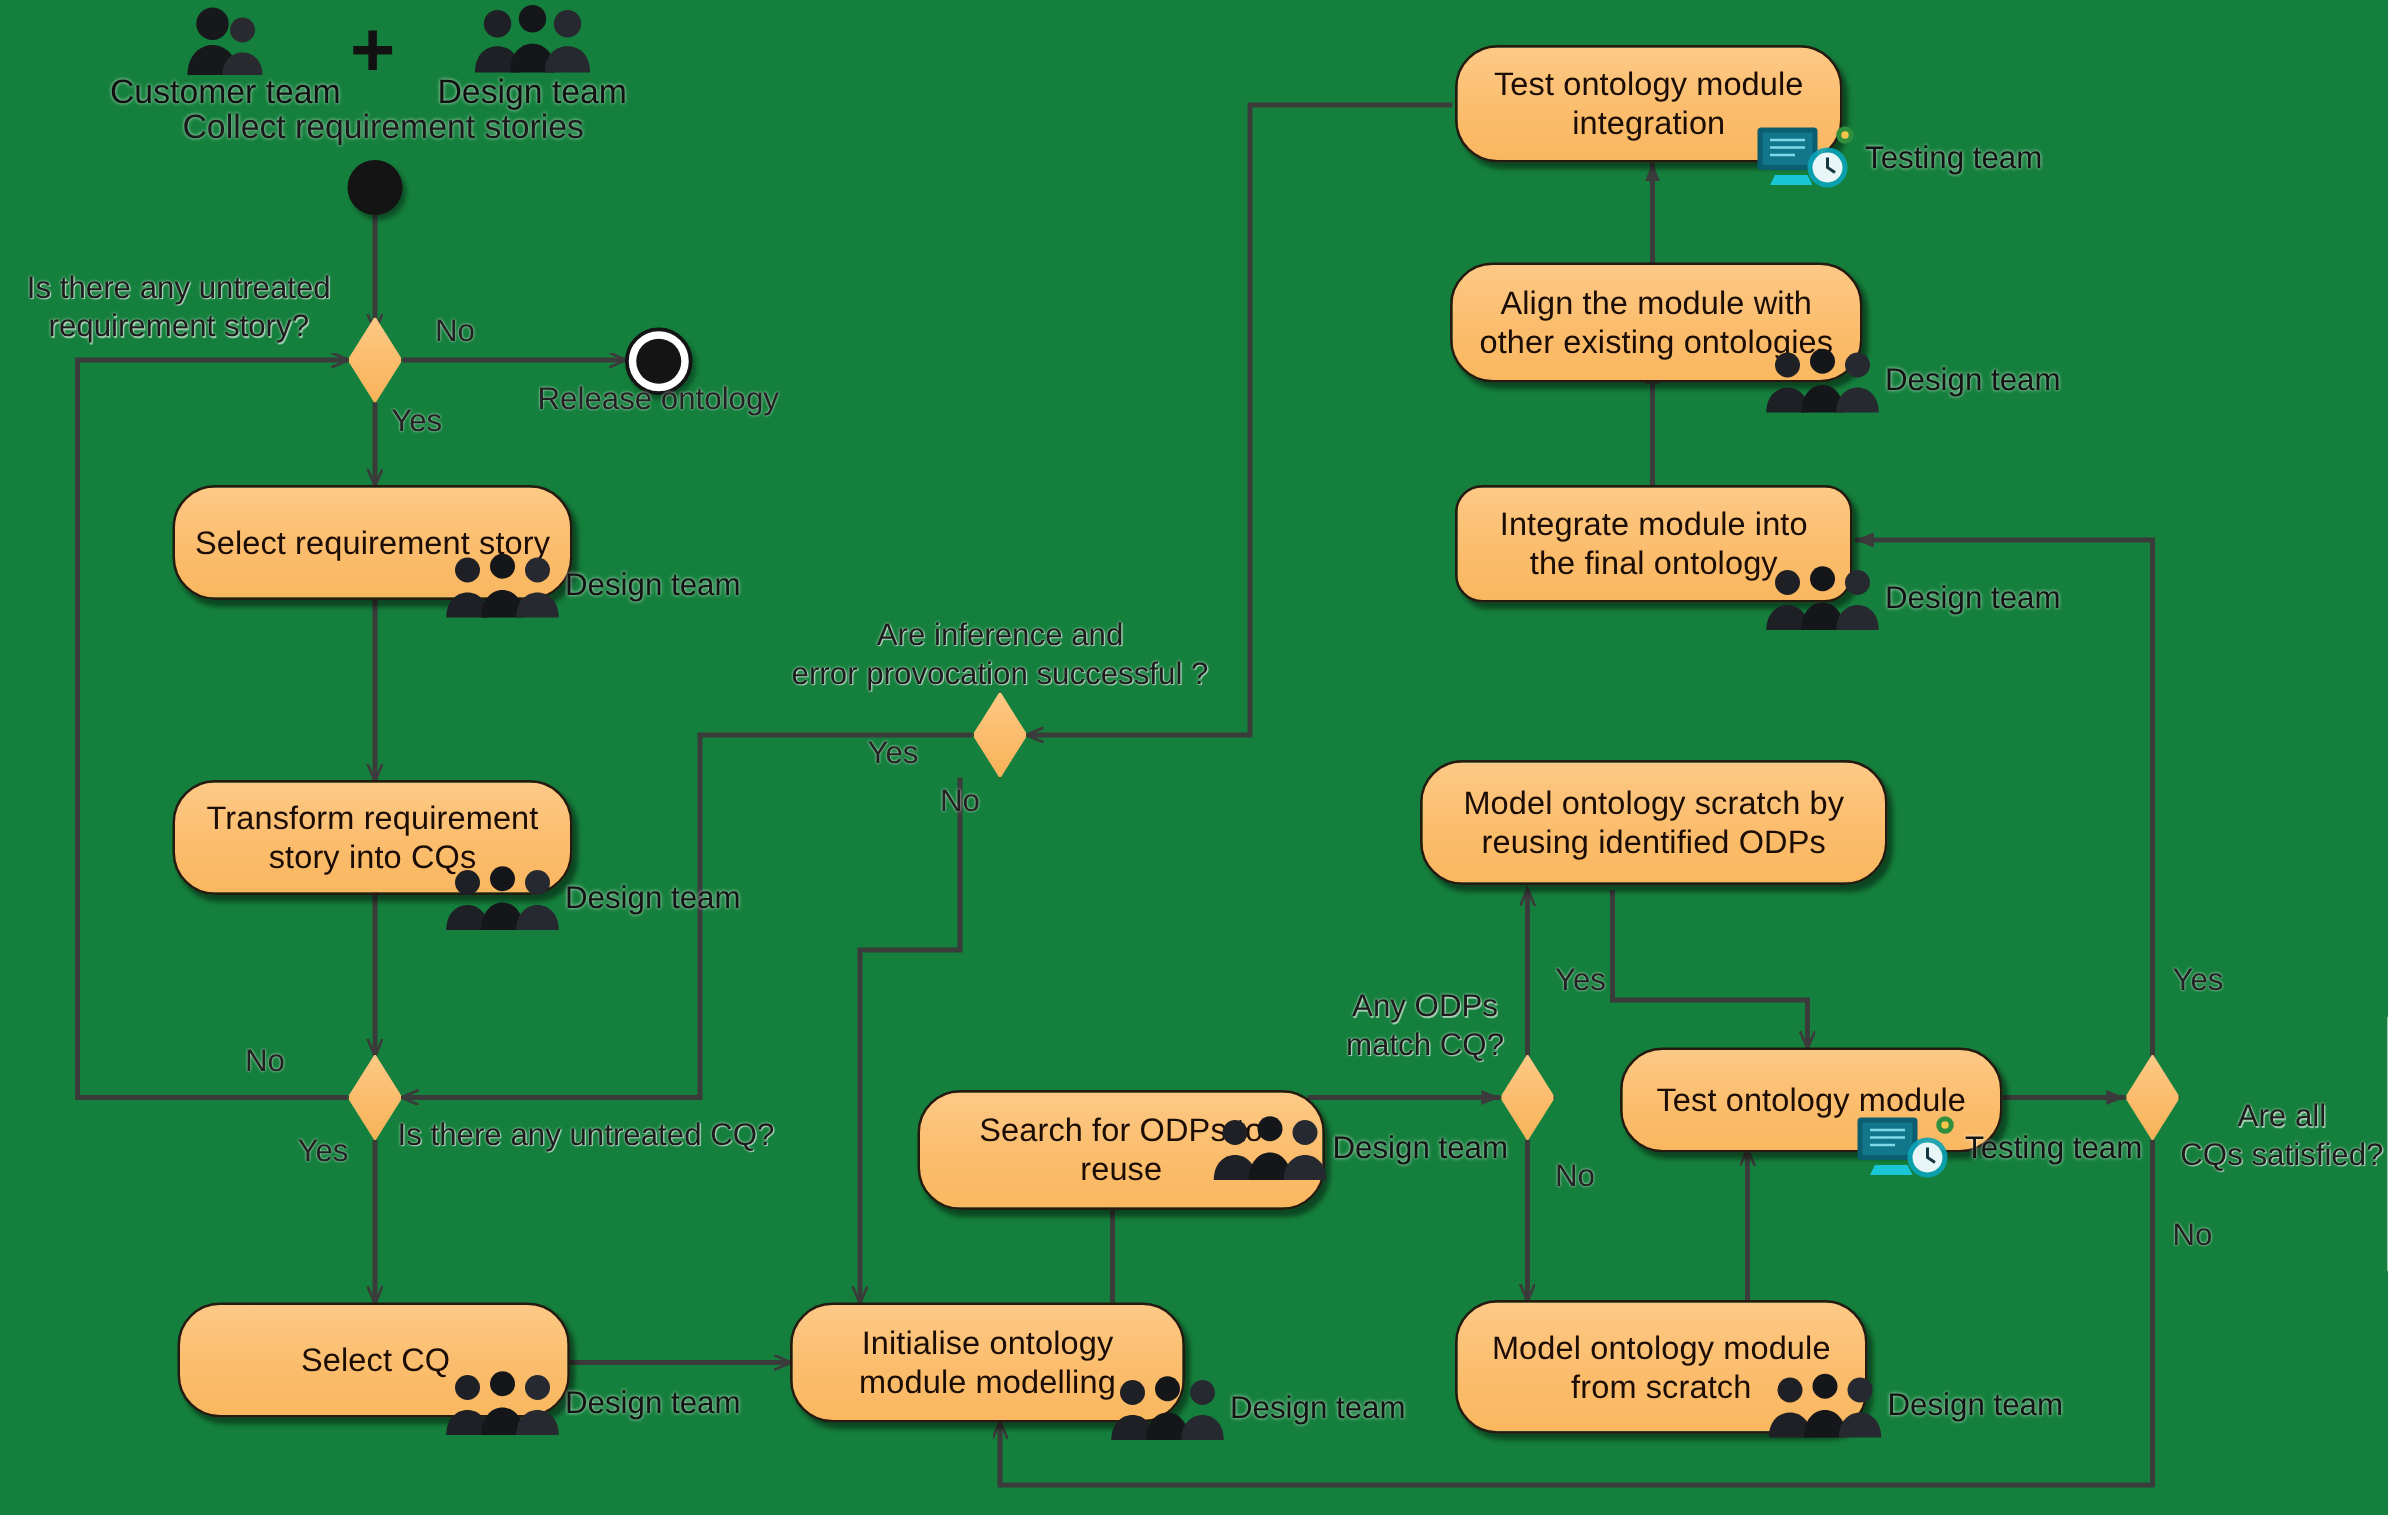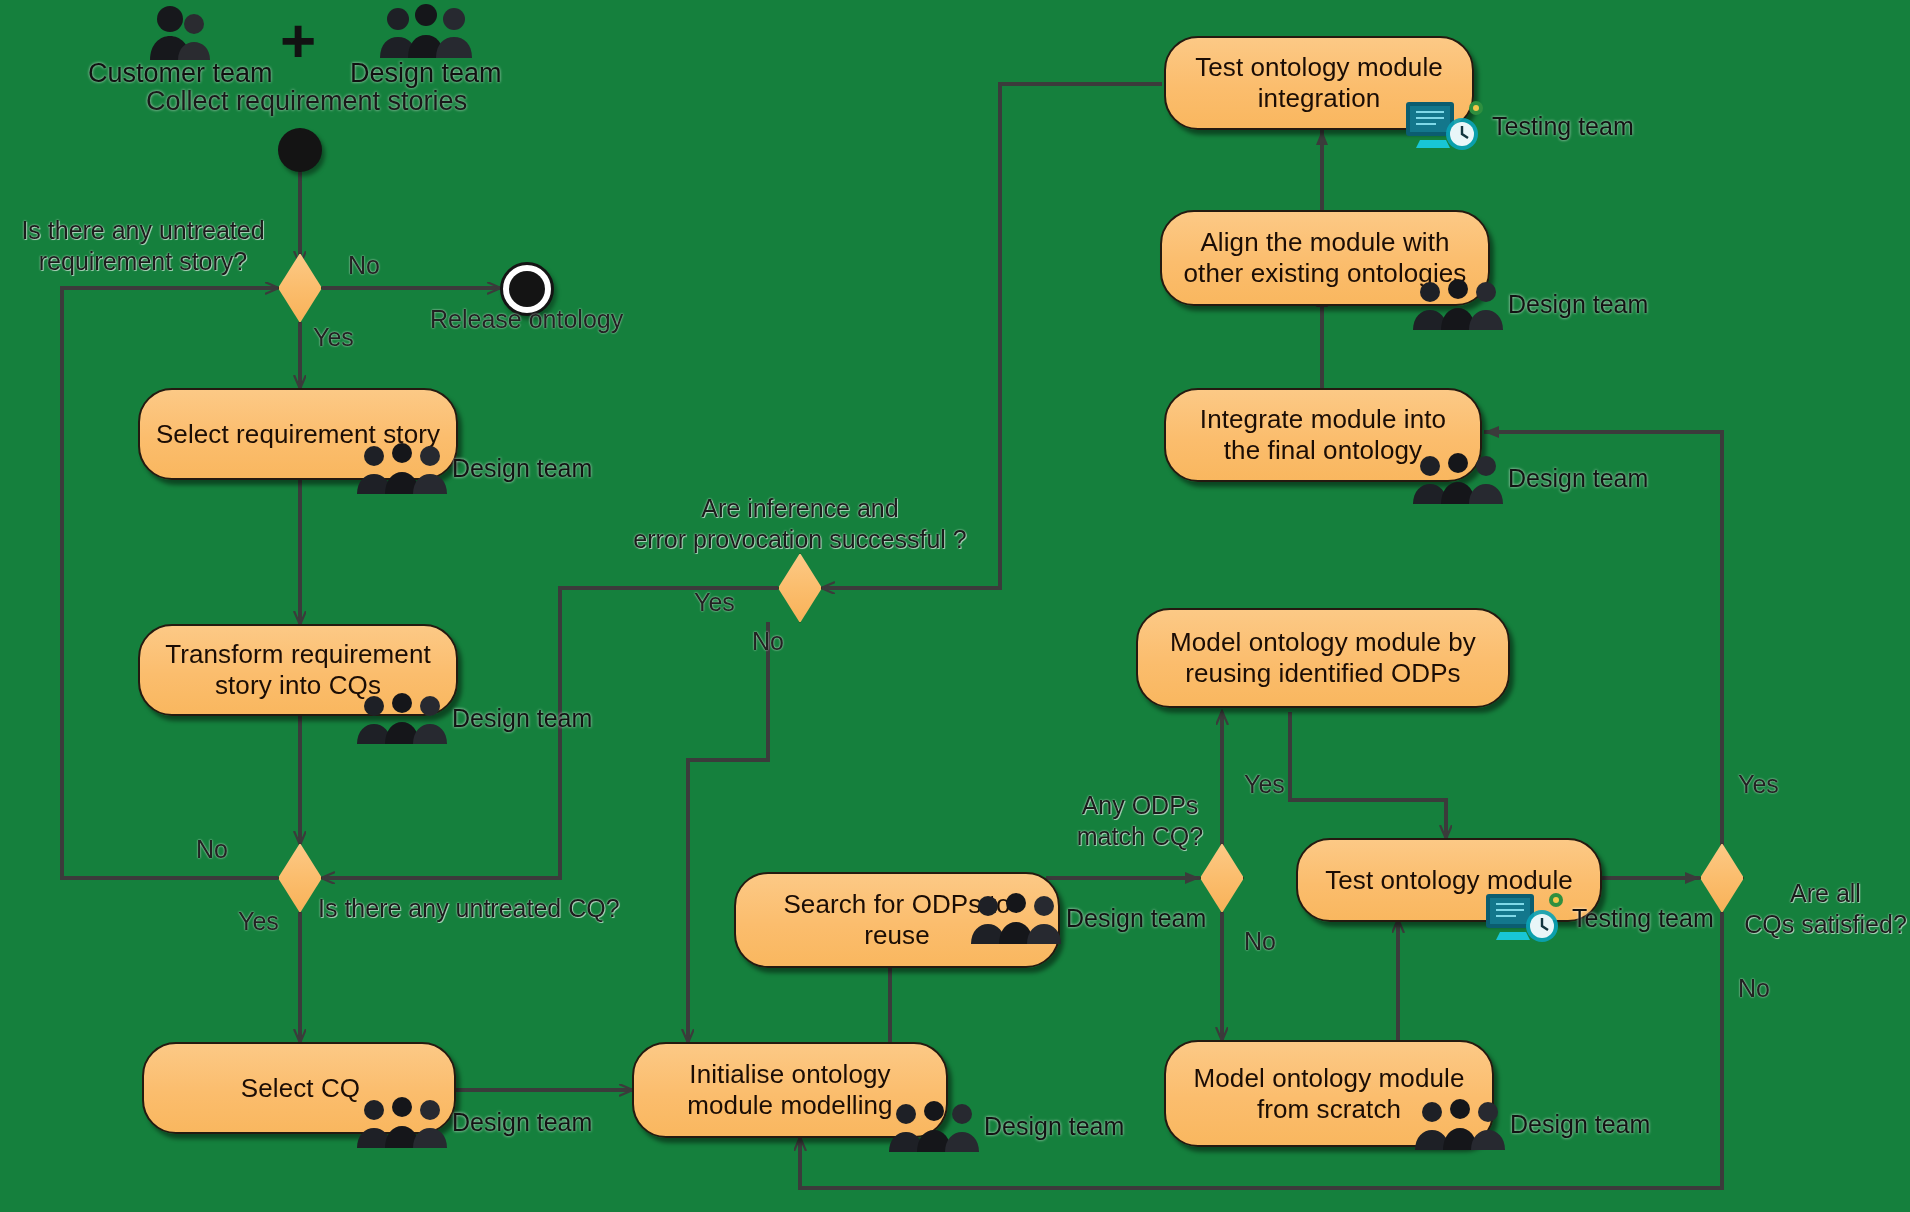--- a/index.html
+++ b/index.html
@@ -339,21 +339,21 @@
       <path d="M5,52 C5,39 13,32 22,32 C31,32 39,39 39,52 Z" fill="#1e2026"></path>
       <circle cx="50" cy="11" r="10" fill="#15161a"></circle>
       <path d="M33,52 C33,38 41,30 50,30 C59,30 67,38 67,52 Z" fill="#15161a"></path>
       <circle cx="78" cy="14" r="10" fill="#272930"></circle>
       <path d="M61,52 C61,39 69,32 78,32 C87,32 95,39 95,52 Z" fill="#272930"></path>
     </svg>
     <span class="role-label">Design team</span>
   </div>
 
   <div class="node" style="left:1136px; top:608px; width:374px; height:100px;">
-    <span class="label">Model ontology module by
+    <span class="label">Model ontology scratch by
 reusing identified ODPs</span>
   </div>
 
   <div class="node" style="left:1164px; top:1040px; width:330px; height:107px;">
     <span class="label">Model ontology module
 from scratch</span>
   </div>
   <div class="role" style="left:1410px; top:1098px;">
     <svg class="icon-svg" width="100" height="56" viewBox="0 0 100 56">
       <circle cx="22" cy="14" r="10" fill="#1e2026"></circle>
@@ -377,21 +377,21 @@
       <path d="M20,44 h26 l4,8 h-34 Z" fill="#18c6d6"></path>
       <circle cx="62" cy="38" r="16" fill="#0aa3b8" opacity="0.9"></circle>
       <circle cx="62" cy="38" r="12" fill="#e9f6f8"></circle>
       <path d="M62,30 L62,38 L68,42" stroke="#13363f" stroke-width="2.4" fill="none"></path>
       <circle cx="76" cy="12" r="7" fill="#2f8f3f"></circle>
       <circle cx="76" cy="12" r="3" fill="#f5c64a"></circle>
     </svg>
     <span class="role-label">Testing team</span>
   </div>
 
-  <div class="node" style="left:1164px; top:388px; width:318px; height:94px;">
+  <div class="node" style="left:1164px; top:388px; width:318px; height:94px;border-radius:22px;">
     <span class="label">Integrate module into
 the final ontology</span>
   </div>
   <div class="role" style="left:1408px; top:452px;">
     <svg class="icon-svg" width="100" height="56" viewBox="0 0 100 56">
       <circle cx="22" cy="14" r="10" fill="#1e2026"></circle>
       <path d="M5,52 C5,39 13,32 22,32 C31,32 39,39 39,52 Z" fill="#1e2026"></path>
       <circle cx="50" cy="11" r="10" fill="#15161a"></circle>
       <path d="M33,52 C33,38 41,30 50,30 C59,30 67,38 67,52 Z" fill="#15161a"></path>
       <circle cx="78" cy="14" r="10" fill="#272930"></circle>

